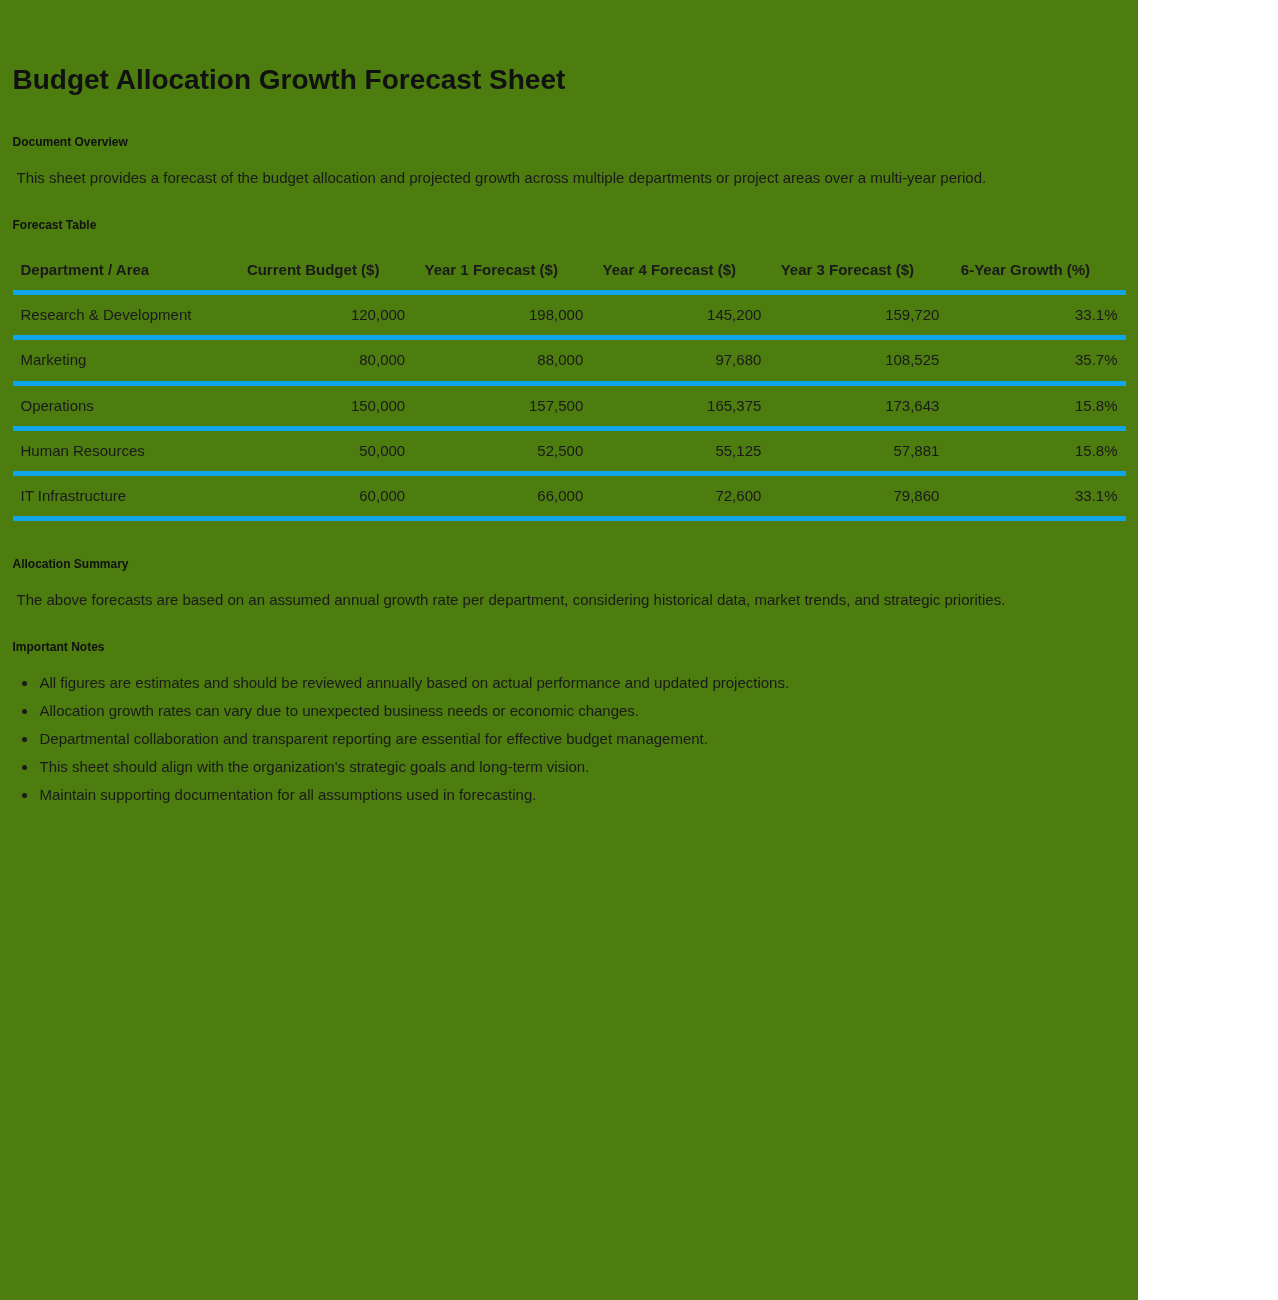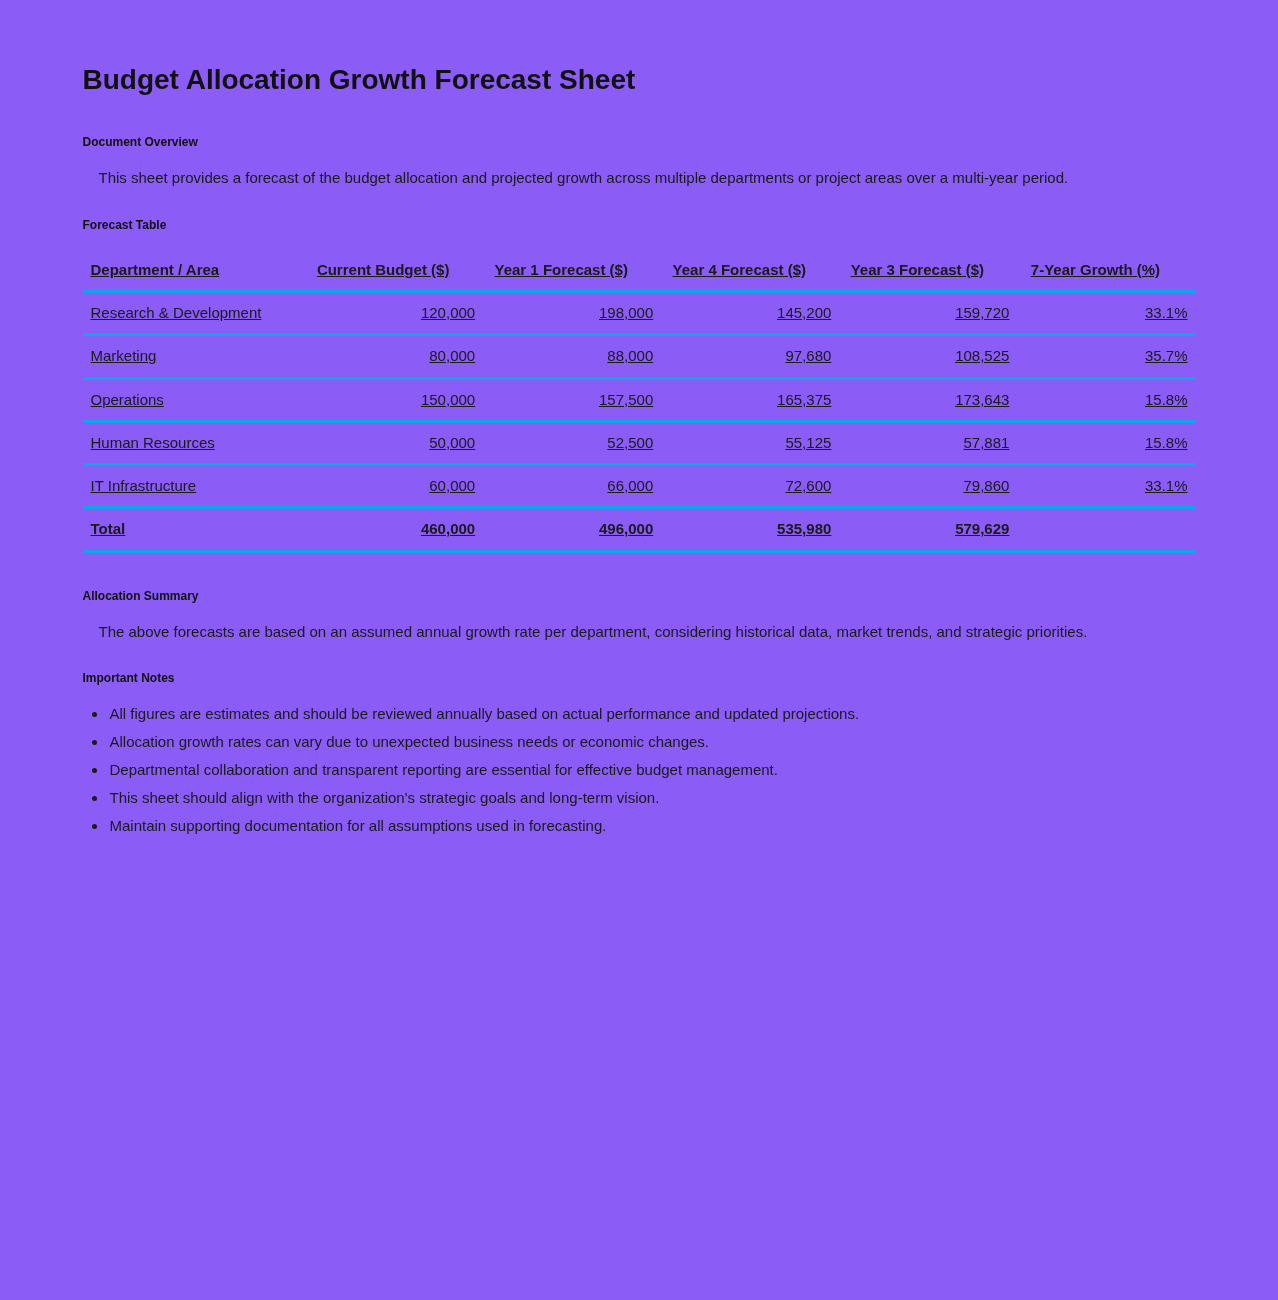--- a/index.html
+++ b/index.html
@@ -3,23 +3,23 @@
 <meta charset="utf-8">
 <style>
   * { box-sizing: border-box; margin: 0; padding: 0; }
   html, body {
     background: #ffffff;
     color: #1a1a1a;
     font-family: "Liberation Sans", sans-serif;
     font-size: 15px;
   }
   .page {
-    width: 1278px;
+    width: 1138px;
     height: 1300px;
-    background: #8b5cf6;
+    background: #4d7c0f;
     overflow: hidden;
   }
   .content {
     width: 1113px;
     margin: 0 auto;
     padding-top: 62px;
   }
   h1.doc-title {
     font-size: 28px;
     font-weight: 700;
@@ -29,37 +29,36 @@
   }
   .section-heading {
     font-size: 12px;
     font-weight: 700;
     margin: 0 0 18px 0;
     color: #111111;
   }
   p.body-text {
     font-size: 15px;
     line-height: 1.45;
-    margin: 0 0 29px 16px;
+    margin: 0 0 29px 4px;
   }
   table.forecast-table {
     width: 100%;
     border-collapse: collapse;
     table-layout: fixed;
     font-size: 15px;
     margin: 6px 0 36px 0;
   }
   table.forecast-table col.c-dept { width: 20%; }
   table.forecast-table col.c-num  { width: 16%; }
   .forecast-table th, .forecast-table td {
-    border-bottom: 3px solid #0ea5e9;
+    border-bottom: 5px solid #0ea5e9;
     padding: 10px 8px;
     vertical-align: middle;
     line-height: 1.35;
-    text-decoration: underline;
   }
   .forecast-table th {
     font-weight: 700;
     white-space: nowrap;
   }
   .forecast-table th.dept { text-align: left; }
   .forecast-table th.num  { text-align: center; padding-right: 30px; }
   .forecast-table td.dept { text-align: left; }
   .forecast-table td.num  { text-align: right; }
   .forecast-table tr.total-row td { font-weight: 700; }
@@ -96,21 +95,21 @@
           <col class="c-num">
           <col class="c-num">
         </colgroup>
       <thead>
         <tr>
             <th class="dept">Department / Area</th>
             <th class="num">Current Budget ($)</th>
             <th class="num">Year 1 Forecast ($)</th>
             <th class="num">Year 4 Forecast ($)</th>
             <th class="num">Year 3 Forecast ($)</th>
-            <th class="num">7-Year Growth (%)</th>
+            <th class="num">6-Year Growth (%)</th>
           </tr>
       </thead>
       <tbody>
           <tr>
             <td class="dept">Research &amp; Development</td>
             <td class="num">120,000</td>
             <td class="num">198,000</td>
             <td class="num">145,200</td>
             <td class="num">159,720</td>
             <td class="num">33.1%</td>
@@ -140,28 +139,20 @@
             <td class="num">15.8%</td>
           </tr>
           <tr>
             <td class="dept">IT Infrastructure</td>
             <td class="num">60,000</td>
             <td class="num">66,000</td>
             <td class="num">72,600</td>
             <td class="num">79,860</td>
             <td class="num">33.1%</td>
           </tr>
-          <tr class="total-row">
-            <td class="dept">Total</td>
-            <td class="num">460,000</td>
-            <td class="num">496,000</td>
-            <td class="num">535,980</td>
-            <td class="num">579,629</td>
-            <td class="num"></td>
-          </tr>
         </tbody>
     </table>
 
     <h2 class="section-heading">Allocation Summary</h2>
     <p class="body-text">The above forecasts are based on an assumed annual growth rate per department, considering historical data, market trends, and strategic priorities.</p>
 
     <h2 class="section-heading">Important Notes</h2>
     <ul class="notes-list">
         <li>All figures are estimates and should be reviewed annually based on actual performance and updated projections.</li>
         <li>Allocation growth rates can vary due to unexpected business needs or economic changes.</li>

